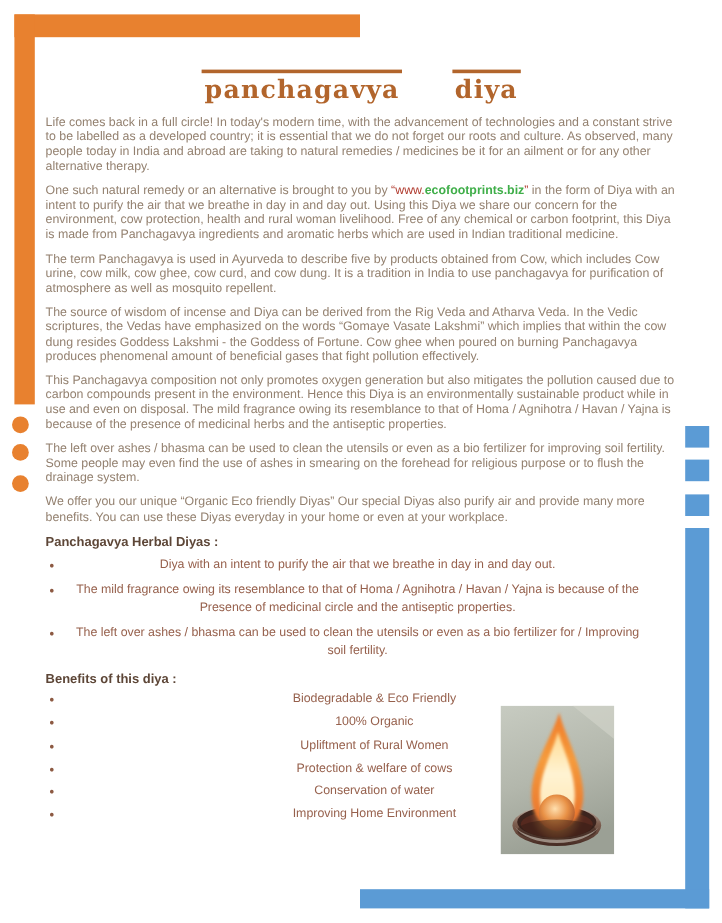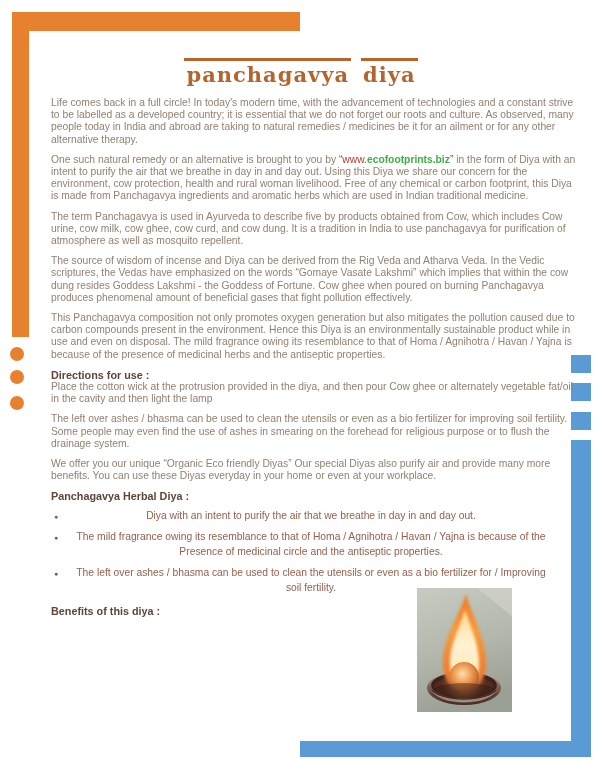--- a/index.html
+++ b/index.html
@@ -27,28 +27,28 @@
     text-align:center;
   }
   .title-word {
     display:inline-block;
     font-family:"DejaVu Serif", serif;
     font-weight:bold;
     font-size:21px;
     color:#B2652C;
     border-top:3px solid #B2652C;
     padding:1px 2px 0 2px;
-    margin:0 5px;
+    margin:0 21px;
     letter-spacing:1px;
   }
 
   
   .content {
     position:absolute; left:38px; top:97px; width:528px;
-    font-size:10.3px; line-height:12.2px; color:#93806F;margin-left:13px;
+    font-size:10.3px; line-height:12.2px; color:#93806F;
   }
   .content p { margin:0 0 8px 0; }
   .h { font-weight:bold; color:#5D4637; font-size:10.8px; }
   .hblock { margin:0 0 8px 0; }
   .hblock .h { display:block; }
   .url-red   { font-weight:normal; color:#B03A2E; }
   .url-green { font-weight:bold; color:#3FAE49;text-align:right; }
 
   
   ul.blist { list-style:none; margin:4px 0 0 0; padding:0 0 0 20px; }
@@ -92,37 +92,44 @@
   <p>Life comes back in a full circle! In today's modern time, with the advancement of technologies and a constant strive to be labelled as a developed country; it is essential that we do not forget our roots and culture. As observed, many people today in India and abroad are taking to natural remedies / medicines be it for an ailment or for any other alternative therapy.</p>
 
   <p><span>One such natural remedy or an alternative is brought to you by </span><span class="url-red">“www.</span><span class="url-green">ecofootprints.biz</span><span class="url-red">”</span><span> in the form of Diya with an intent to purify the air that we breathe in day in and day out. Using this Diya we share our concern for the environment, cow protection, health and rural woman livelihood. Free of any chemical or carbon footprint, this Diya is made from Panchagavya ingredients and aromatic herbs which are used in Indian traditional medicine.</span></p>
 
   <p>The term Panchagavya is used in Ayurveda to describe five by products obtained from Cow, which includes Cow urine, cow milk, cow ghee, cow curd, and cow dung. It is a tradition in India to use panchagavya for purification of atmosphere as well as mosquito repellent.</p>
 
   <p>The source of wisdom of incense and Diya can be derived from the Rig Veda and Atharva Veda. In the Vedic scriptures, the Vedas have emphasized on the words “Gomaye Vasate Lakshmi” which implies that within the cow dung resides Goddess Lakshmi - the Goddess of Fortune. Cow ghee when poured on burning Panchagavya produces  phenomenal amount of beneficial gases that fight pollution effectively.</p>
 
   <p>This Panchagavya composition not only promotes oxygen generation but also mitigates the pollution caused due to carbon compounds present in the environment. Hence this  Diya is an environmentally sustainable product while in use and even on disposal. The mild fragrance owing its resemblance to that of Homa / Agnihotra / Havan / Yajna is because of the presence of medicinal herbs and the antiseptic properties.</p>
 
-  <p class="hblock"><span class="h">Directions for use :</span><span>Place the cotton wick at the protrusion provided in the diya, and then pour Cow ghee or alternately vegetable fat/oil in the cavity and then light the lamp</span></p>
 
   <p>The left over ashes / bhasma can be used to clean the utensils or even as a bio fertilizer for improving soil fertility. Some people may even find the use of ashes in smearing on the forehead for religious purpose or to flush the drainage system.</p>
 
   <p>We offer you our unique “Organic Eco friendly Diyas” Our special Diyas also purify air and provide many more benefits. You can use these Diyas everyday in your home or even at your workplace.</p>
 
   <div class="section">
-    <span class="h">Panchagavya Herbal Diya :</span>
+    <span class="h">Panchagavya Herbal Diyas :</span>
     <ul class="blist herbal-list">
       <li>Diya with an intent to purify the air that we breathe in day in and day out.</li>
       <li>The mild fragrance owing its resemblance to that of Homa / Agnihotra / Havan / Yajna is because of the Presence of medicinal circle and the antiseptic properties.</li>
       <li>The left over ashes / bhasma can be used to clean the utensils or even as a bio fertilizer for / Improving soil fertility.</li>
     </ul>
   </div>
 
   <div class="section">
     <span class="h">Benefits of this diya :</span>
+    <ul class="blist benefits-list">
+      <li>Biodegradable &amp; Eco Friendly</li>
+      <li>100% Organic</li>
+      <li>Upliftment of Rural Women</li>
+      <li>Protection &amp; welfare of cows</li>
+      <li>Conservation of water</li>
+      <li>Improving Home Environment</li>
+    </ul>
   </div>
 
 </div>
 
 <div class="photo">
   <svg width="95" height="124" viewBox="0 0 95 124" xmlns="http://www.w3.org/2000/svg">
     <defs>
       <linearGradient id="bg" x1="0" y1="0" x2="0.25" y2="1">
         <stop offset="0" stop-color="#c7cbc1"></stop>
         <stop offset="0.55" stop-color="#b3b7ac"></stop>

